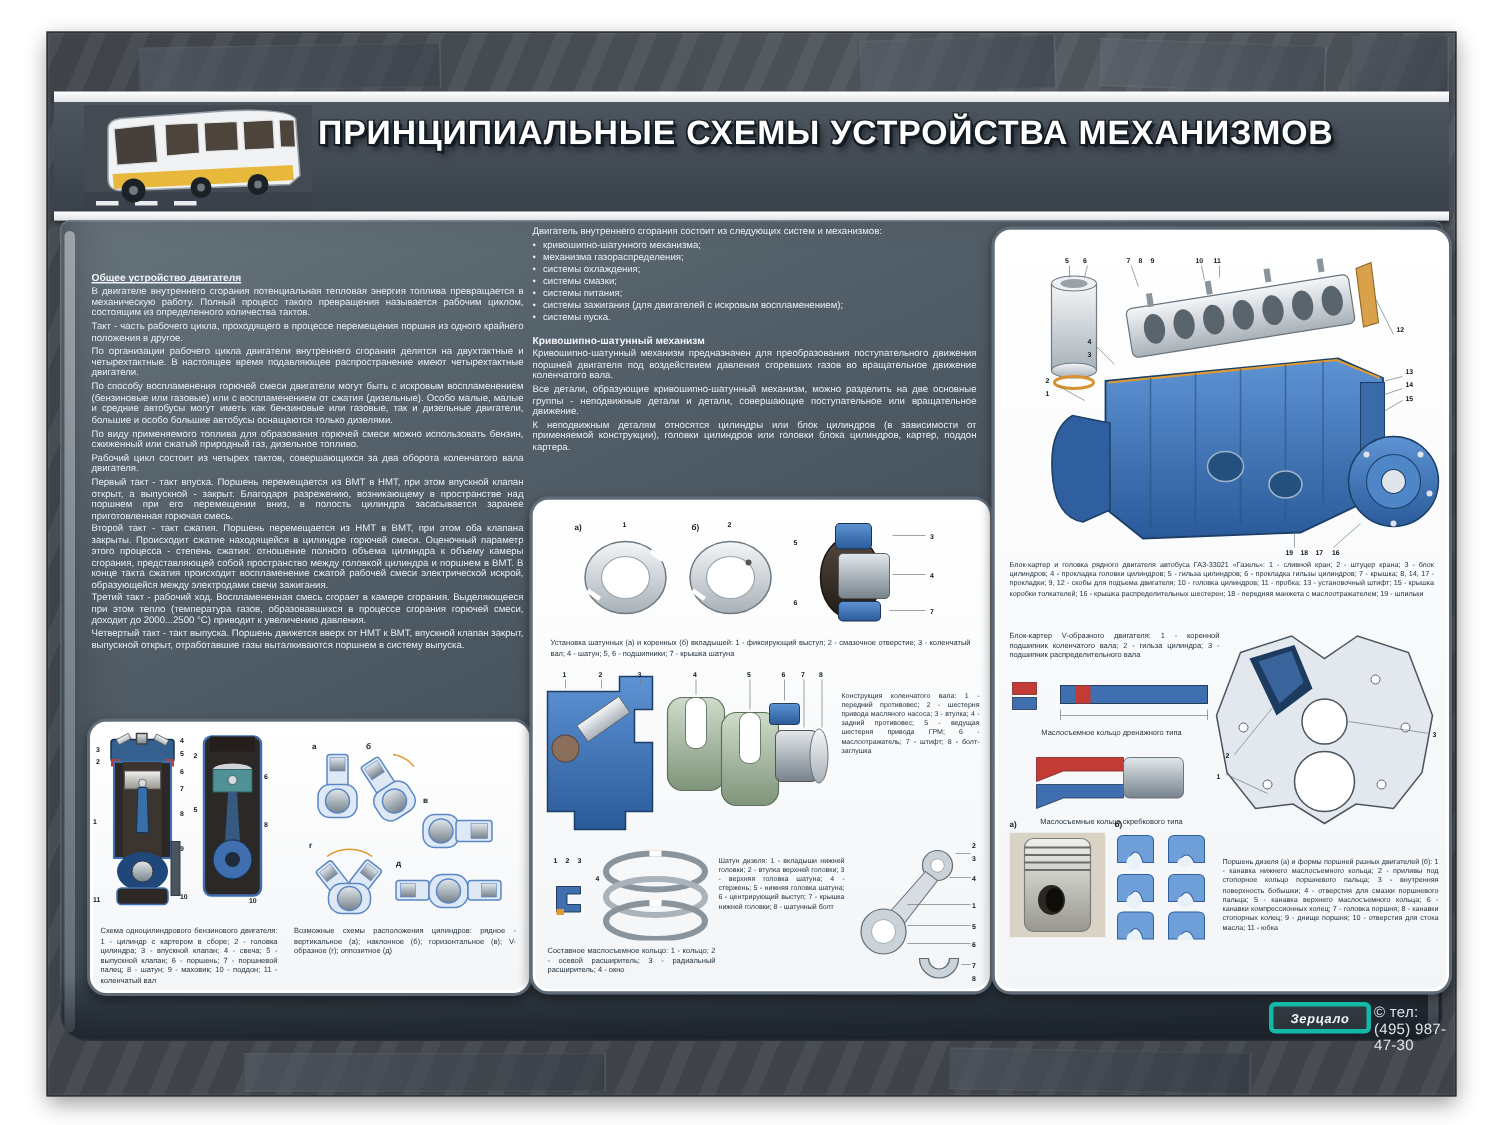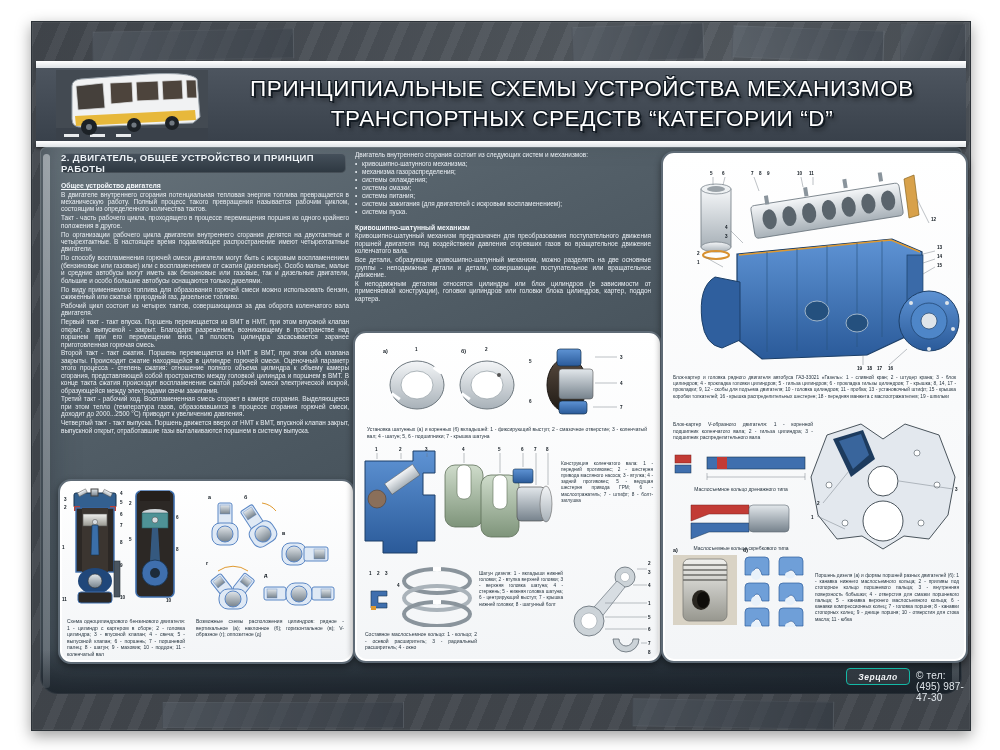--- a/index.html
+++ b/index.html
@@ -13,22 +13,22 @@
   .tex{position:absolute;inset:0;
        background:
          repeating-linear-gradient(113deg, rgba(255,255,255,.035) 0 10px, rgba(0,0,0,.05) 10px 26px),
          radial-gradient(ellipse at 70% 10%, rgba(255,255,255,.05), rgba(0,0,0,.12) 70%);}
   .photo{position:absolute;border:1px solid rgba(255,255,255,.08);opacity:.55;}
   
   .stripe{position:absolute;left:4px;width:930px;height:7px;background:linear-gradient(#ffffff,#dfe3e7);
           box-shadow:0 2px 3px rgba(0,0,0,.45);}
   .titleband{position:absolute;left:4px;top:46px;width:930px;height:73px;
              background:linear-gradient(#4d555f,#39414b);}
-  .title{position:absolute;left:180px;top:52px;width:740px;text-align:center;
-         font-weight:normal;font-size:22.5px;line-height:1.34;color:#fff;letter-spacing:.6px;
+  .title{position:absolute;left:180px;top:52px;width:740px;text-align:left;
+         font-weight:bold;font-size:22.5px;line-height:1.34;color:#fff;letter-spacing:.6px;
          text-shadow:-1px -1px 0 #141c24, 1px -1px 0 #141c24, -1px 1px 0 #141c24,
                      2px 2px 0 #141c24, 3px 4px 4px rgba(0,0,0,.5);}
   
   .content-bg{position:absolute;left:8px;top:125px;width:922px;height:547px;
               border-radius:6px 6px 18px 18px;
               background:linear-gradient(155deg,#68747c 0%,#55616a 25%,#45515a 55%,#333e47 85%,#2c3740 100%);
               box-shadow:inset 0 0 0 1px rgba(255,255,255,.14), inset 0 -24px 38px rgba(10,16,22,.45);}
   .sidebar-strip{position:absolute;width:7px;border-radius:4px;opacity:.55;
                  background:linear-gradient(#d4d9dd,#858d94);}
   .footer-shade{position:absolute;left:8px;top:628px;width:922px;height:44px;border-radius:0 0 18px 18px;
@@ -45,21 +45,21 @@
   .panel{position:absolute;background:linear-gradient(#ffffff,#f3f5f7);
          border:2px solid #5f6b76;border-radius:13px;
          box-shadow:0 3px 7px rgba(0,0,0,.45), inset 0 0 0 2px #fff;}
   .cap{position:absolute;font-size:5px;line-height:1.3;color:#26343f;text-align:justify;}
   .cap-c{text-align:center;}
   svg text{font-family:"Liberation Sans",sans-serif;}
   .n{font-size:4.6px;font-weight:bold;fill:#10181f;}
   .lt{font-size:5.4px;font-weight:bold;fill:#10181f;}
   .ldr{stroke:#6d7680;stroke-width:.45;}
   
-  .logo-box{position:absolute;left:814px;top:646px;width:62px;height:15px;border:1px solid #14b8a6;
+  .logo-box{position:absolute;left:814px;top:646px;width:62px;height:15px;border:3px solid #14b8a6;
             border-radius:4px;background:rgba(255,255,255,.08);
             display:flex;align-items:center;justify-content:center;
             color:#f2f5f8;font-size:8.5px;font-weight:bold;font-style:italic;letter-spacing:.5px;}
   .phone{position:absolute;left:884px;top:648px;color:#dfe5ea;font-size:10px;letter-spacing:.2px;}
 </style>
 </head>
 <body>
 
 <div class="page">
 
@@ -119,30 +119,28 @@
       <polygon points="19,46 139,40 140,50 20,56" fill="#e7b83b"></polygon>
       <circle cx="33" cy="57" r="8" fill="#1c2126"></circle>
         <circle cx="33" cy="57" r="3" fill="#707880"></circle>
       <circle cx="78" cy="55" r="7" fill="#1c2126"></circle>
         <circle cx="78" cy="55" r="2.6" fill="#707880"></circle>
       <circle cx="116" cy="53" r="7" fill="#1c2126"></circle>
         <circle cx="116" cy="53" r="2.6" fill="#707880"></circle>
     </svg>
     <div class="title">
       <div>ПРИНЦИПИАЛЬНЫЕ СХЕМЫ УСТРОЙСТВА МЕХАНИЗМОВ</div>
-      <div>ТРАНСПОРТНЫХ СРЕДСТВ “КАТЕГОРИИ “D”</div>
     </div>
     <div class="stripe" style="top:119px;height:6px;"></div>
 
     <div class="content-bg"></div>
     <div class="sidebar-strip" style="left:11px;top:132px;height:534px;"></div>
     <div class="sidebar-strip" style="left:920px;top:132px;height:534px;"></div>
     <div class="footer-shade"></div>
 
-    <div class="pill">2. ДВИГАТЕЛЬ, ОБЩЕЕ УСТРОЙСТВО И ПРИНЦИП РАБОТЫ</div>
 
     <div class="abs" style="left:29px;top:160px;width:288px;">
       <p class="hd">Общее устройство двигателя</p>
       <p class="bt">В двигателе внутреннего сгорания потенциальная тепловая энергия топлива превращается в механическую работу. Полный процесс такого превращения называется рабочим циклом, состоящим из определенного количества тактов.</p>
       <p class="bt">Такт - часть рабочего цикла, проходящего в процессе перемещения поршня из одного крайнего положения в другое.</p>
       <p class="bt">По организации рабочего цикла двигатели внутреннего сгорания делятся на двухтактные и четырехтактные. В настоящее время подавляющее распространение имеют четырехтактные двигатели.</p>
       <p class="bt">По способу воспламенения горючей смеси двигатели могут быть с искровым воспламенением (бензиновые или газовые) или с воспламенением от сжатия (дизельные). Особо малые, малые и средние автобусы могут иметь как бензиновые или газовые, так и дизельные двигатели, большие и особо большие автобусы оснащаются только дизелями.</p>
       <p class="bt">По виду применяемого топлива для образования горючей смеси можно использовать бензин, сжиженный или сжатый природный газ, дизельное топливо.</p>
       <p class="bt">Рабочий цикл состоит из четырех тактов, совершающихся за два оборота коленчатого вала двигателя.</p>
       <p class="bt">Первый такт - такт впуска. Поршень перемещается из ВМТ в НМТ, при этом впускной клапан открыт, а выпускной - закрыт. Благодаря разрежению, возникающему в пространстве над поршнем при его перемещении вниз, в полость цилиндра засасывается заранее приготовленная горючая смесь.</p>

